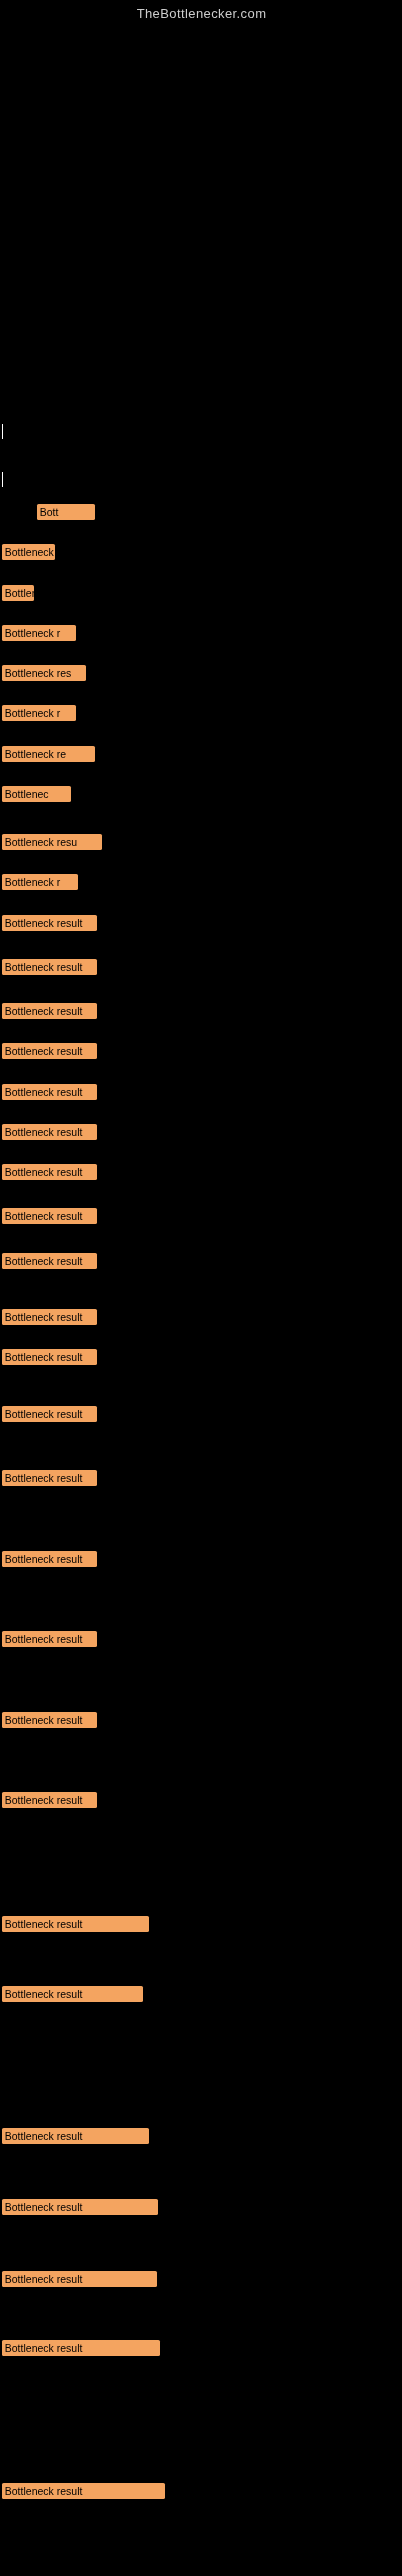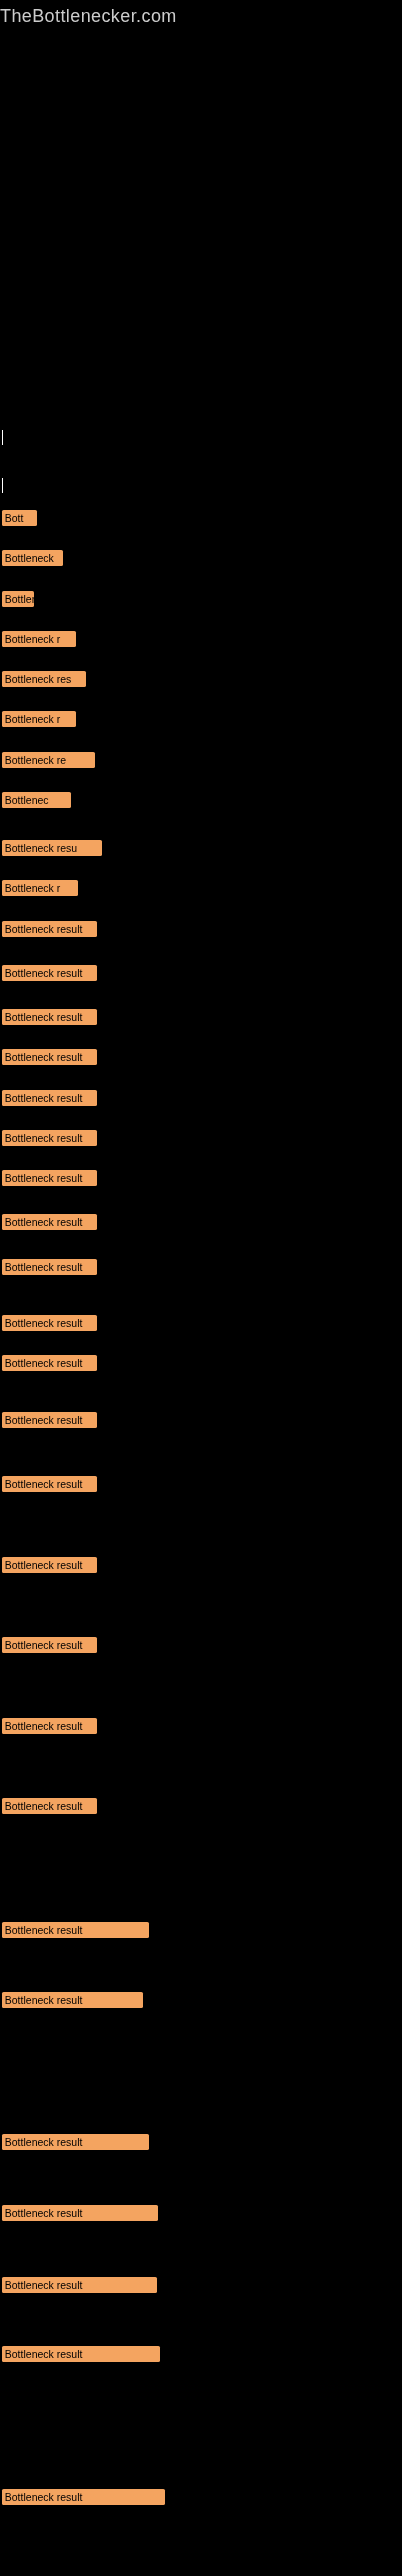--- a/index.html
+++ b/index.html
@@ -9,22 +9,22 @@
     }
     body {
       width: 403px;
       min-height: 2576px;
       background-color: #000;
       font-family: Arial, sans-serif;
       position: relative;
     }
     .site-title {
       color: #ccc;
-      font-size: 18px;
-      text-align: left;
+      font-size: 13px;
+      text-align: center;
       padding-top: 6.4px;
       letter-spacing: 0.4px;
     }
     .content-area {
       position: relative;
       width: 100%;
     }
     .cursor-line {
       position: absolute;
       left: 1.6px;
@@ -46,22 +46,22 @@
     }
   </style>
 </head>
 <body>
 
 <div class="site-title">TheBottlenecker.com</div>
 
 <div class="content-area">
 <div class="cursor-line" style="top: 403px; height: 14.5px;"></div>
     <div class="cursor-line" style="top: 451px; height: 14.5px;"></div>
-    <div class="bottleneck-item" style="top: 483px; width: 35px;">Bott</div>
-    <div class="bottleneck-item" style="top: 523px; width: 61px;">Bottleneck</div>
+    <div class="bottleneck-item" style="top: 483px; width: 58px; margin-left: 35px;">Bott</div>
+    <div class="bottleneck-item" style="top: 523px; width: 53px;">Bottleneck</div>
     <div class="bottleneck-item" style="top: 564px; width: 32px;">Bottlen</div>
     <div class="bottleneck-item" style="top: 604px; width: 74px;">Bottleneck r</div>
     <div class="bottleneck-item" style="top: 644px; width: 84px;">Bottleneck res</div>
     <div class="bottleneck-item" style="top: 684px; width: 74px;">Bottleneck r</div>
     <div class="bottleneck-item" style="top: 725px; width: 93px;">Bottleneck re</div>
     <div class="bottleneck-item" style="top: 765px; width: 69px;">Bottlenec</div>
     <div class="bottleneck-item" style="top: 813px; width: 100px;">Bottleneck resu</div>
     <div class="bottleneck-item" style="top: 853px; width: 76px;">Bottleneck r</div>
     <div class="bottleneck-item" style="top: 894px; width: 95px;">Bottleneck result</div>
     <div class="bottleneck-item" style="top: 938px; width: 95px;">Bottleneck result</div>

